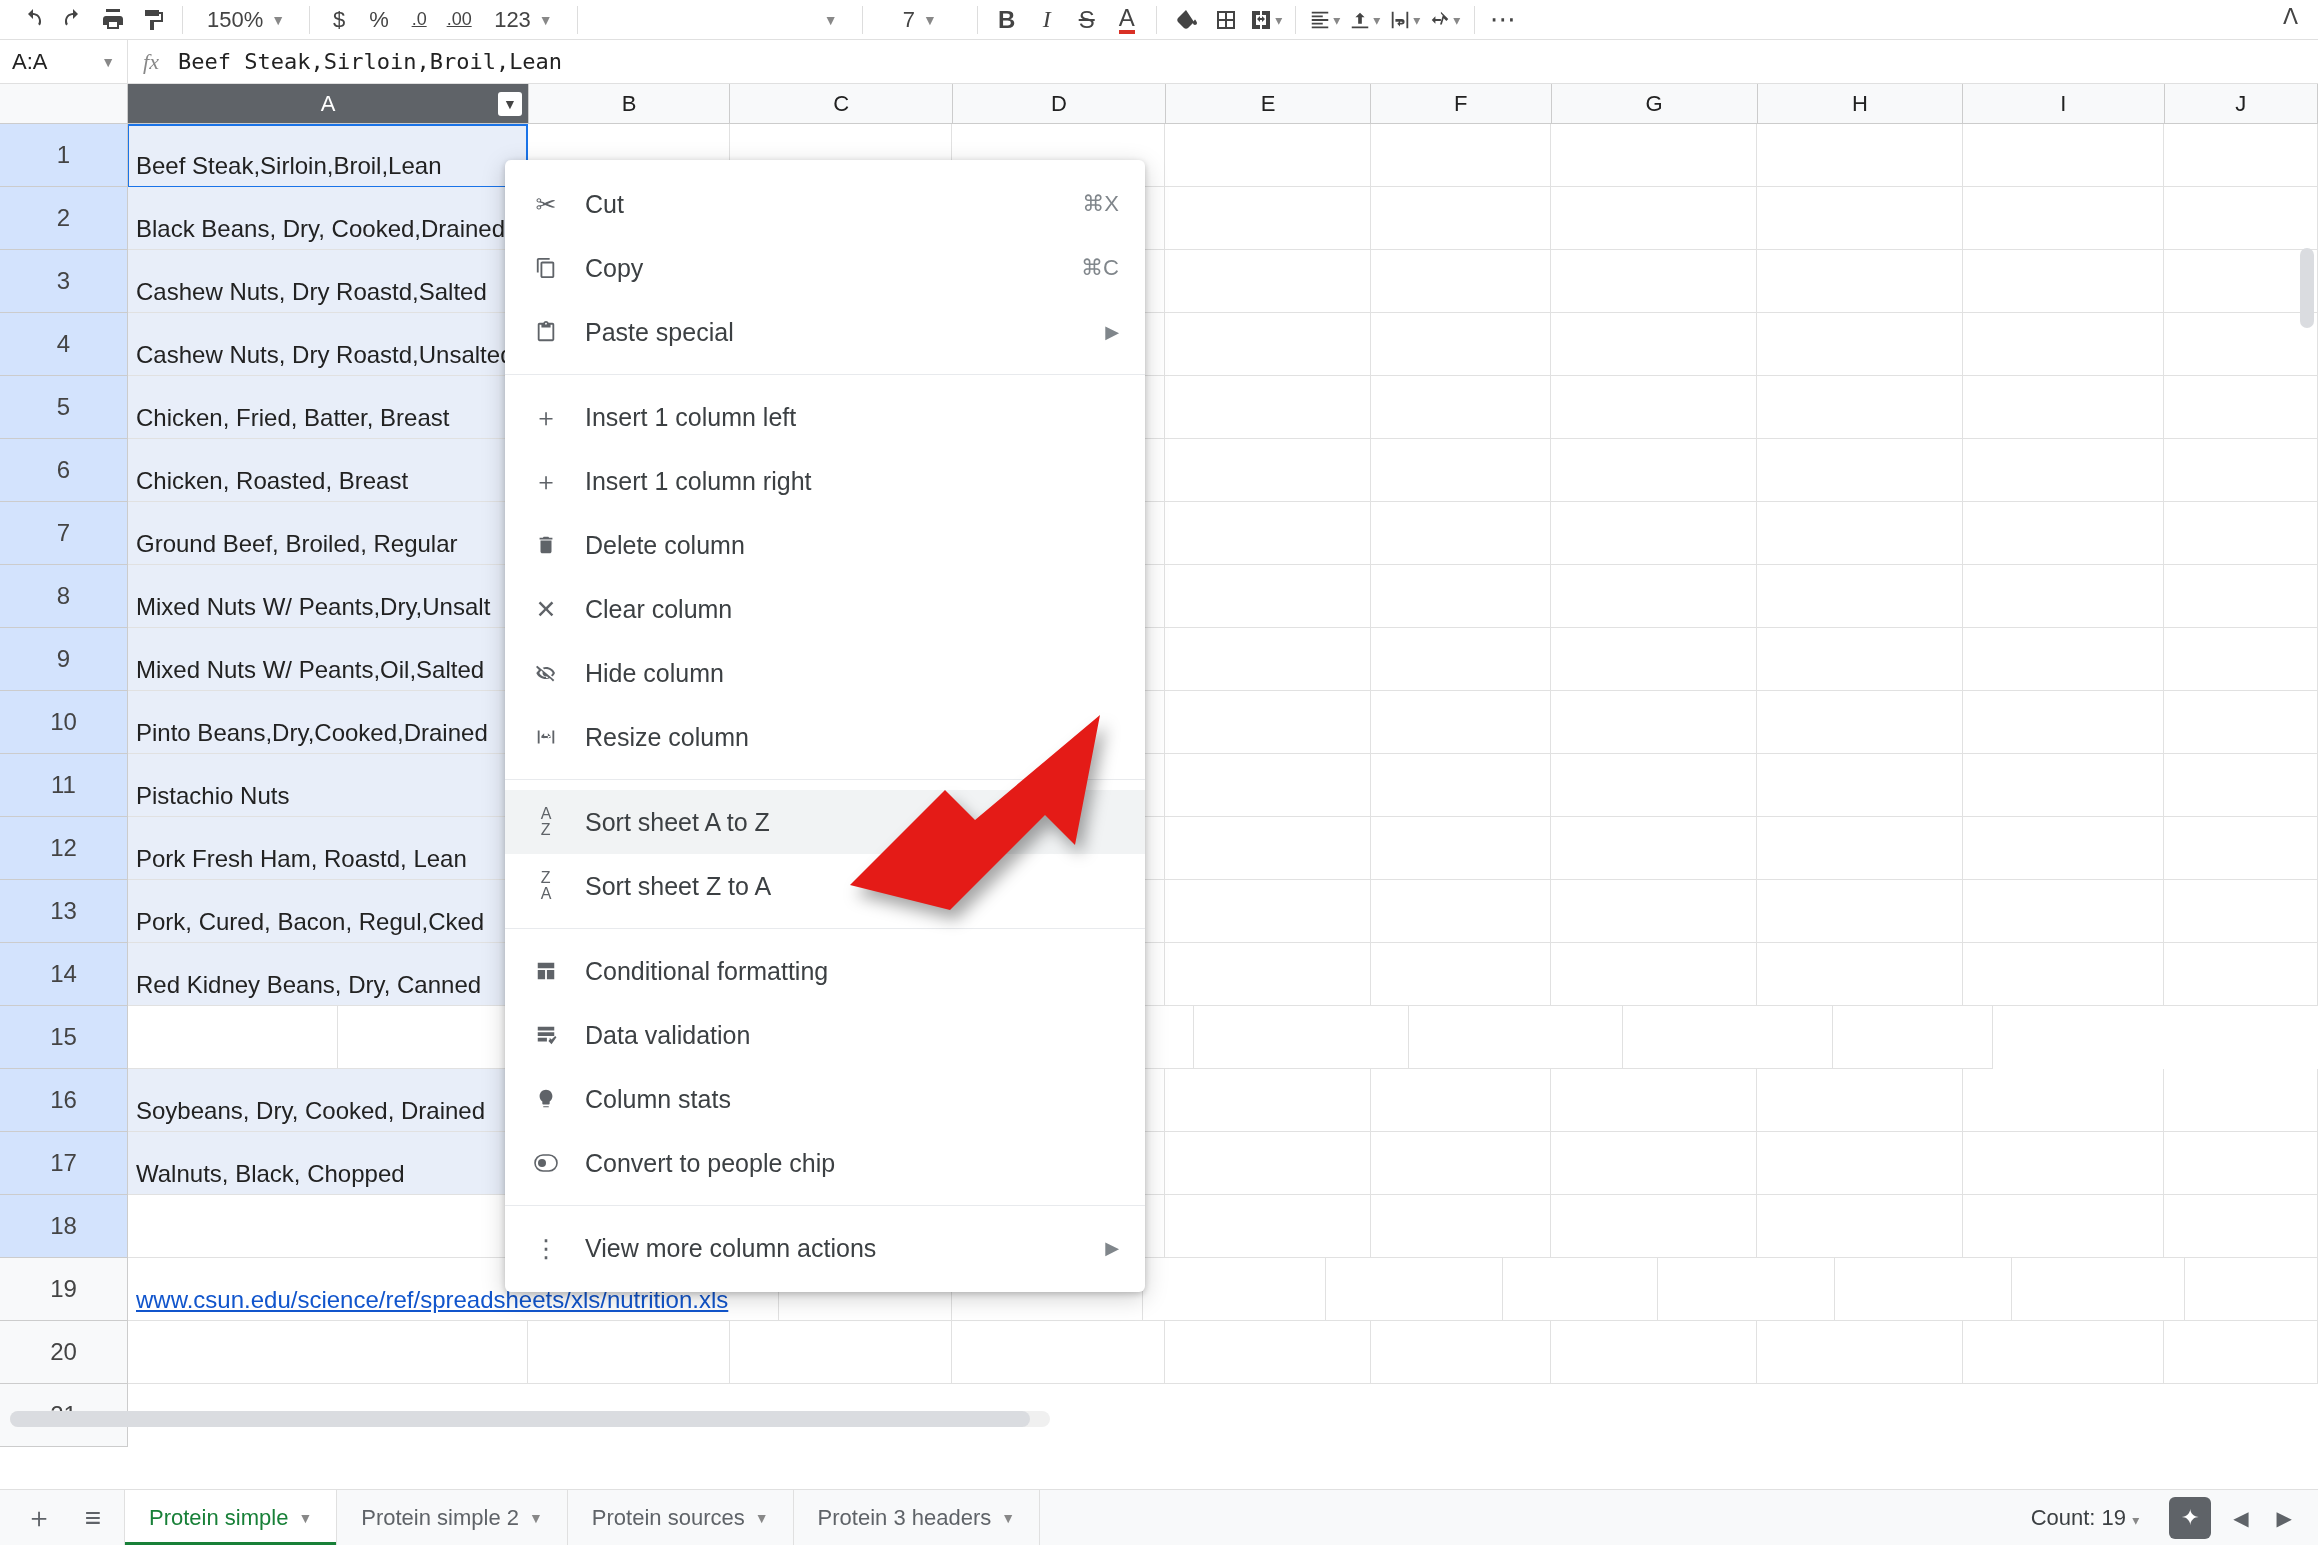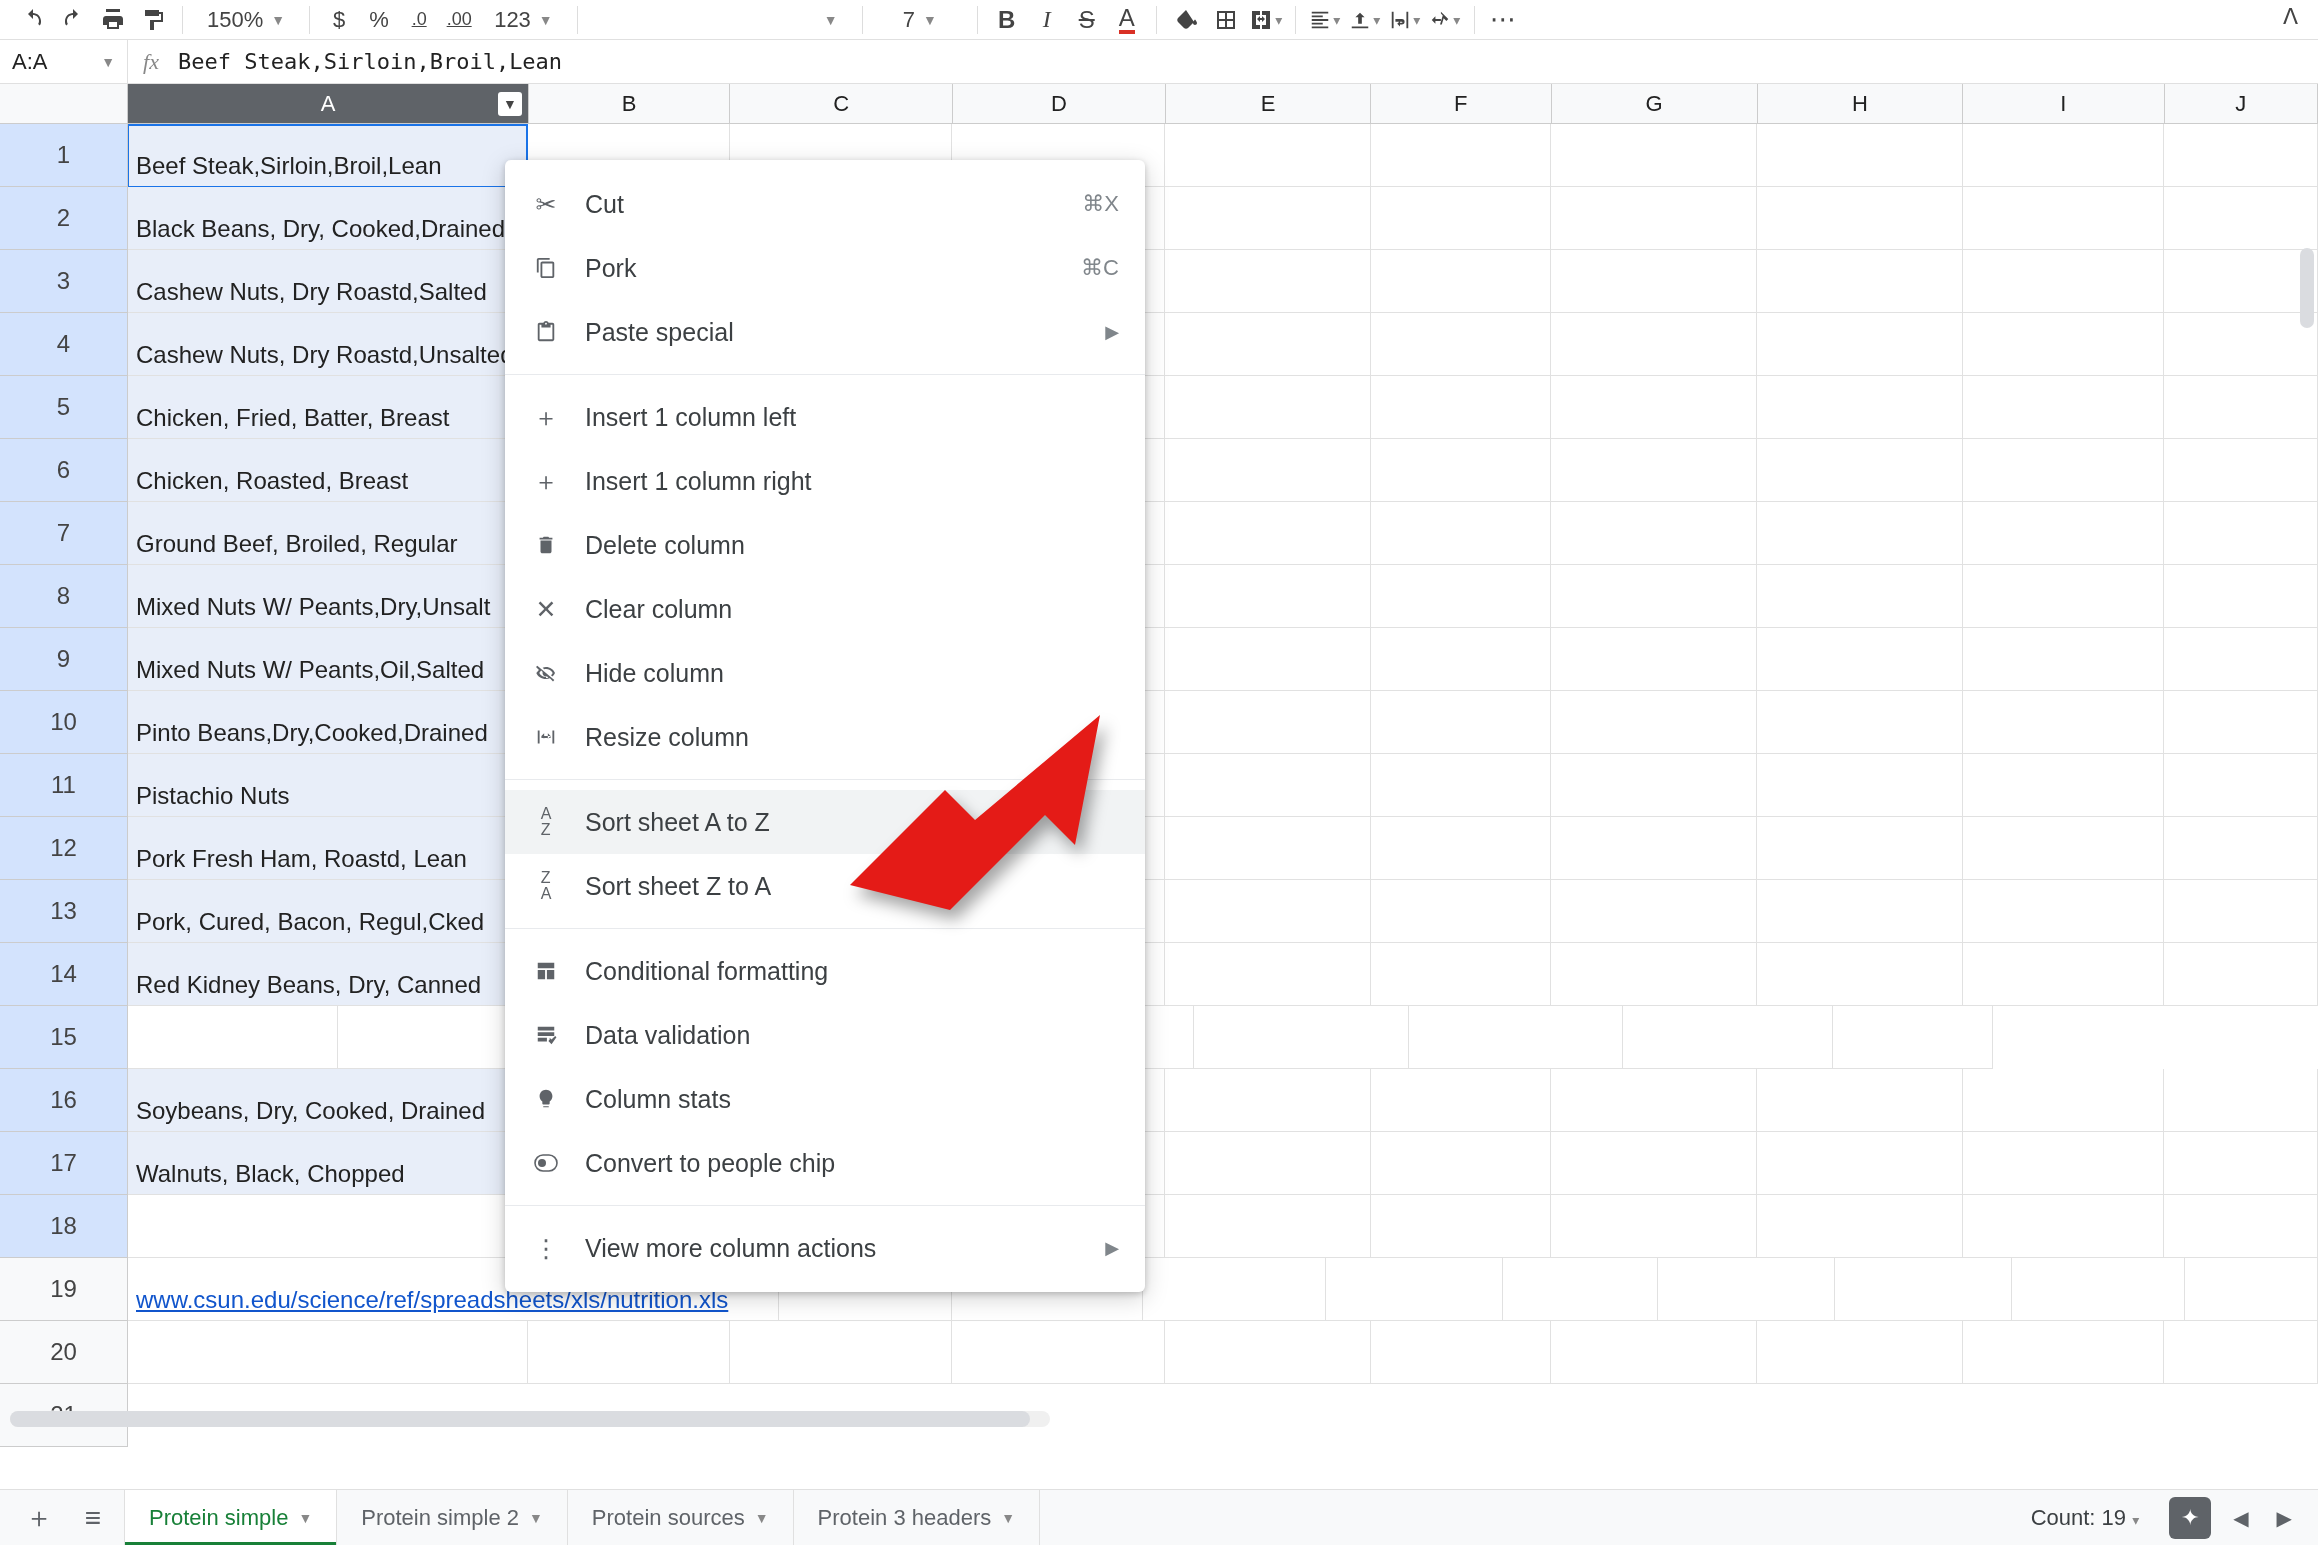--- a/index.html
+++ b/index.html
@@ -480,21 +480,21 @@
     <span class="ctx-ic">✂</span>
     <span class="ctx-label">Cut</span>
     <span class="ctx-short">⌘X</span>
   </div>
   <div class="ctx-item">
     <span class="ctx-ic">
         <svg width="22" height="22" viewBox="0 0 24 24">
           <path fill="#5f6368" d="M16 1H4c-1.1 0-2 .9-2 2v14h2V3h12V1zm3 4H8c-1.1 0-2 .9-2 2v14c0 1.1.9 2 2 2h11c1.1 0 2-.9 2-2V7c0-1.1-.9-2-2-2zm0 16H8V7h11v14z"></path>
         </svg>
       </span>
-    <span class="ctx-label">Pork</span>
+    <span class="ctx-label">Copy</span>
     <span class="ctx-short">⌘C</span>
   </div>
   <div class="ctx-item">
     <span class="ctx-ic">
         <svg width="22" height="22" viewBox="0 0 24 24">
           <path fill="#5f6368" d="M19 2h-4.18C14.4.84 13.3 0 12 0S9.6.84 9.18 2H5c-1.1 0-2 .9-2 2v16c0 1.1.9 2 2 2h14c1.1 0 2-.9 2-2V4c0-1.1-.9-2-2-2zm-7 0c.55 0 1 .45 1 1s-.45 1-1 1-1-.45-1-1 .45-1 1-1zm7 18H5V4h2v3h10V4h2v16z"></path>
         </svg>
       </span>
     <span class="ctx-label">Paste special</span>
     <span class="ctx-arrow">▶</span>

